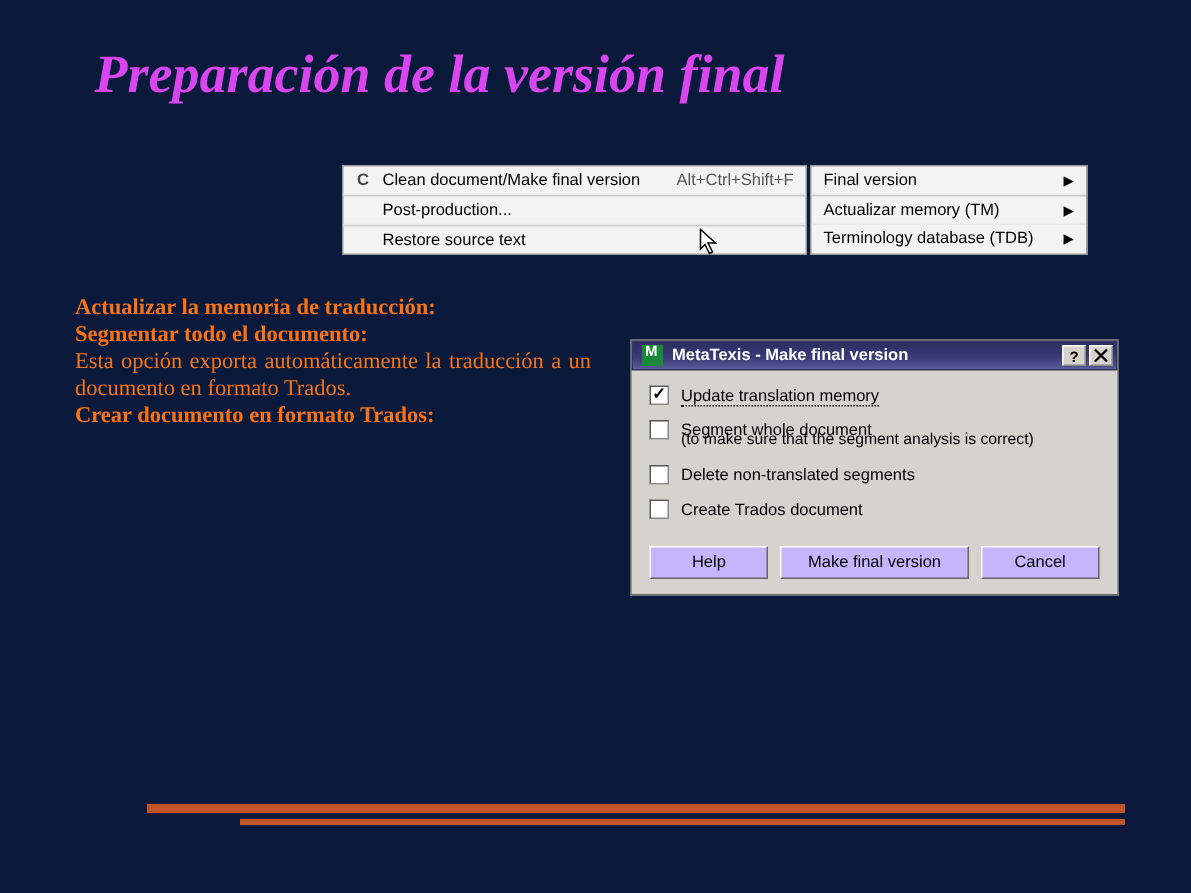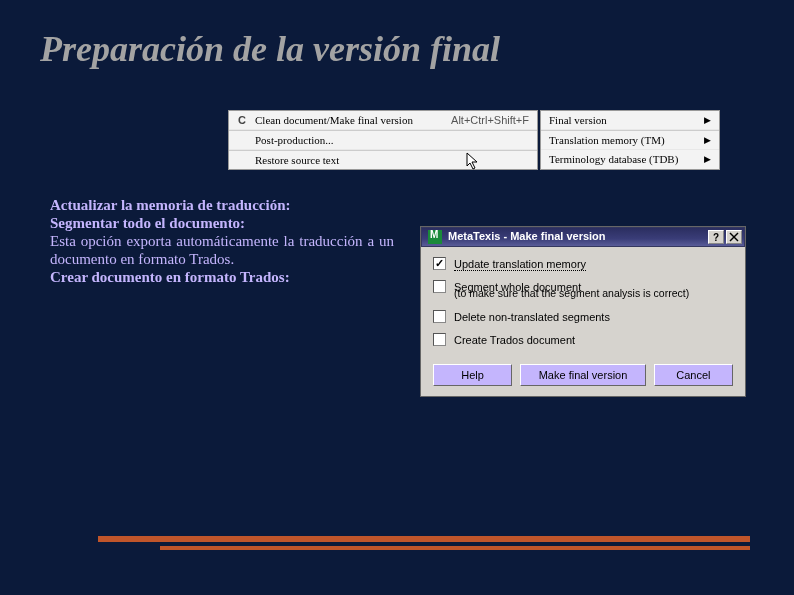--- a/index.html
+++ b/index.html
@@ -6,25 +6,26 @@
   body {
     margin: 0;
     width: 794px;
     height: 595px;
     background: #0b1a3a;
     font-family: "Times New Roman", Georgia, serif;
     position: relative;
     overflow: hidden;
   }
   .slide-title {
-    color: #a3a3a3;
+    color: #d946ef;
     font-size: 36px;
     font-weight: bold;
     font-style: italic;
     padding: 28px 0 0 40px;
+    margin-left: 23px;
   }
   
   .menus {
     position: absolute;
     top: 110px;
     left: 228px;
     display: flex;
     font-family: "Segoe UI", Tahoma, sans-serif;
     font-size: 11px;
   }
@@ -39,39 +40,39 @@
     color: #444;
     font-weight: bold;
   }
   .menu-row {
     display: flex;
     align-items: center;
     padding: 3px 8px 3px 4px;
     border-bottom: 1px solid #e8e8e8;
   }
   .menu-row.sep-top { border-top: 1px solid #ccc; }
-  .menu-row .label { flex: 1; padding-left: 4px; font-family: Liberation Serif, serif; }
+  .menu-row .label { flex: 1; padding-left: 4px; }
   .menu-row .shortcut { color: #555; padding-left: 20px; }
   .menu-row .arrow { color: #000; padding-left: 20px; font-size: 9px; }
   .menu-col.right { min-width: 180px; }
   .cursor {
     position: absolute;
     top: 152px;
     left: 466px;
     width: 14px;
     height: 20px;
     pointer-events: none;
   }
   
   .body-text {
     position: absolute;
     top: 196px;
     left: 50px;
     width: 344px;
-    color: #c4b5fd;
+    color: #f97316;
     font-size: 15px;
     text-align: justify;
     line-height: 1.2;
   }
   .body-text .para { margin-bottom: 0; }
   .bold { font-weight: bold; }
   
   .dialog {
     position: absolute;
     top: 226px;
@@ -79,20 +80,21 @@
     width: 326px;
     font-family: "Segoe UI", Tahoma, sans-serif;
     font-size: 11px;
     background: #d6d3ce;
     border: 1px solid #666;
   }
   .dialog .titlebar {
     background: linear-gradient(#2b2e60, #3a3d78 60%, #595c98);
     color: #fff;
     display: flex;
+    align-items: center;
     padding: 2px 2px 2px 6px;
     border: 1px solid #34375f;
   }
   .dialog .titlebar .ticon {
     width: 14px; height: 14px;
     background: #1a8a3a;
     margin-right: 6px;
     position: relative;
   }
   .dialog .titlebar .ticon::after {
@@ -189,21 +191,21 @@
       <span class="icon-col"></span>
       <span class="label">Restore source text</span>
     </div>
   </div>
   <div class="menu-col right" style="margin-left:2px;">
     <div class="menu-row">
       <span class="label">Final version</span>
       <span class="arrow">▶</span>
     </div>
     <div class="menu-row sep-top">
-      <span class="label">Translation memory (TM)</span>
+      <span class="label">Actualizar memory (TM)</span>
       <span class="arrow">▶</span>
     </div>
     <div class="menu-row" style="border-bottom:none;">
       <span class="label">Terminology database (TDB)</span>
       <span class="arrow">▶</span>
     </div>
   </div>
 </div>
 
 <svg class="cursor" viewBox="0 0 14 20">

